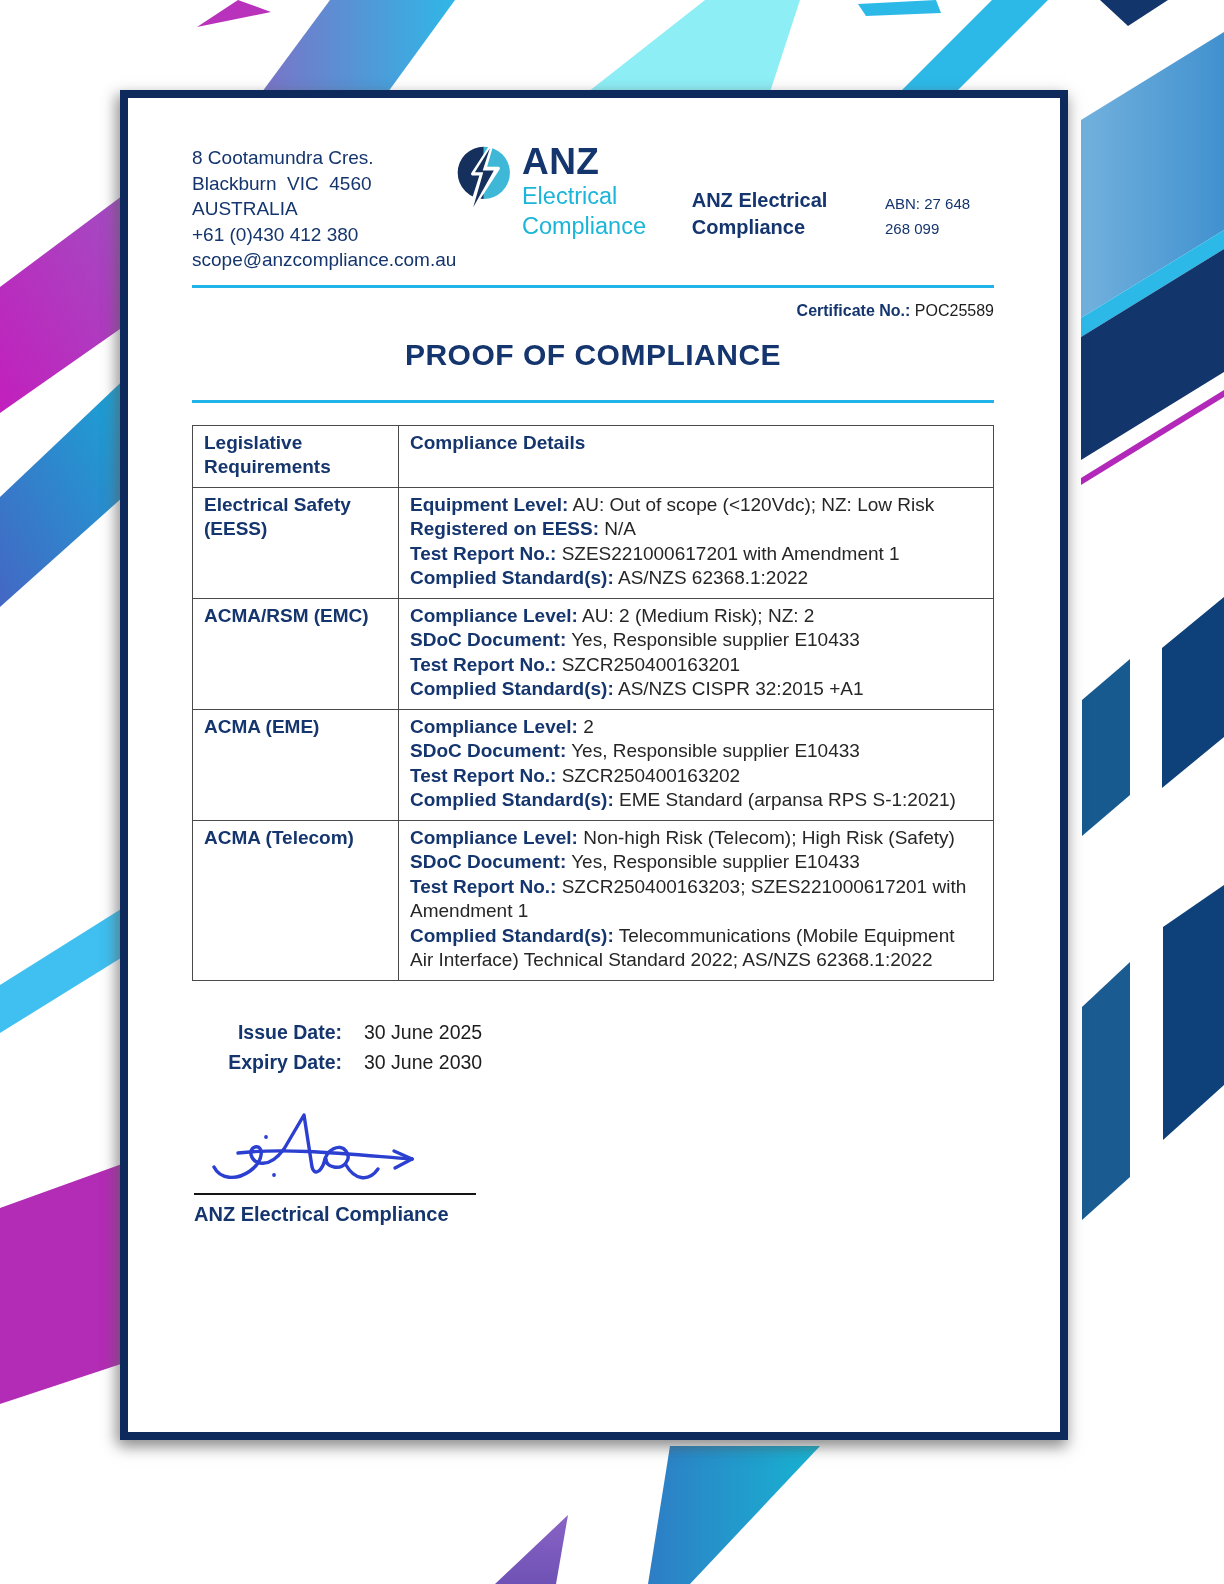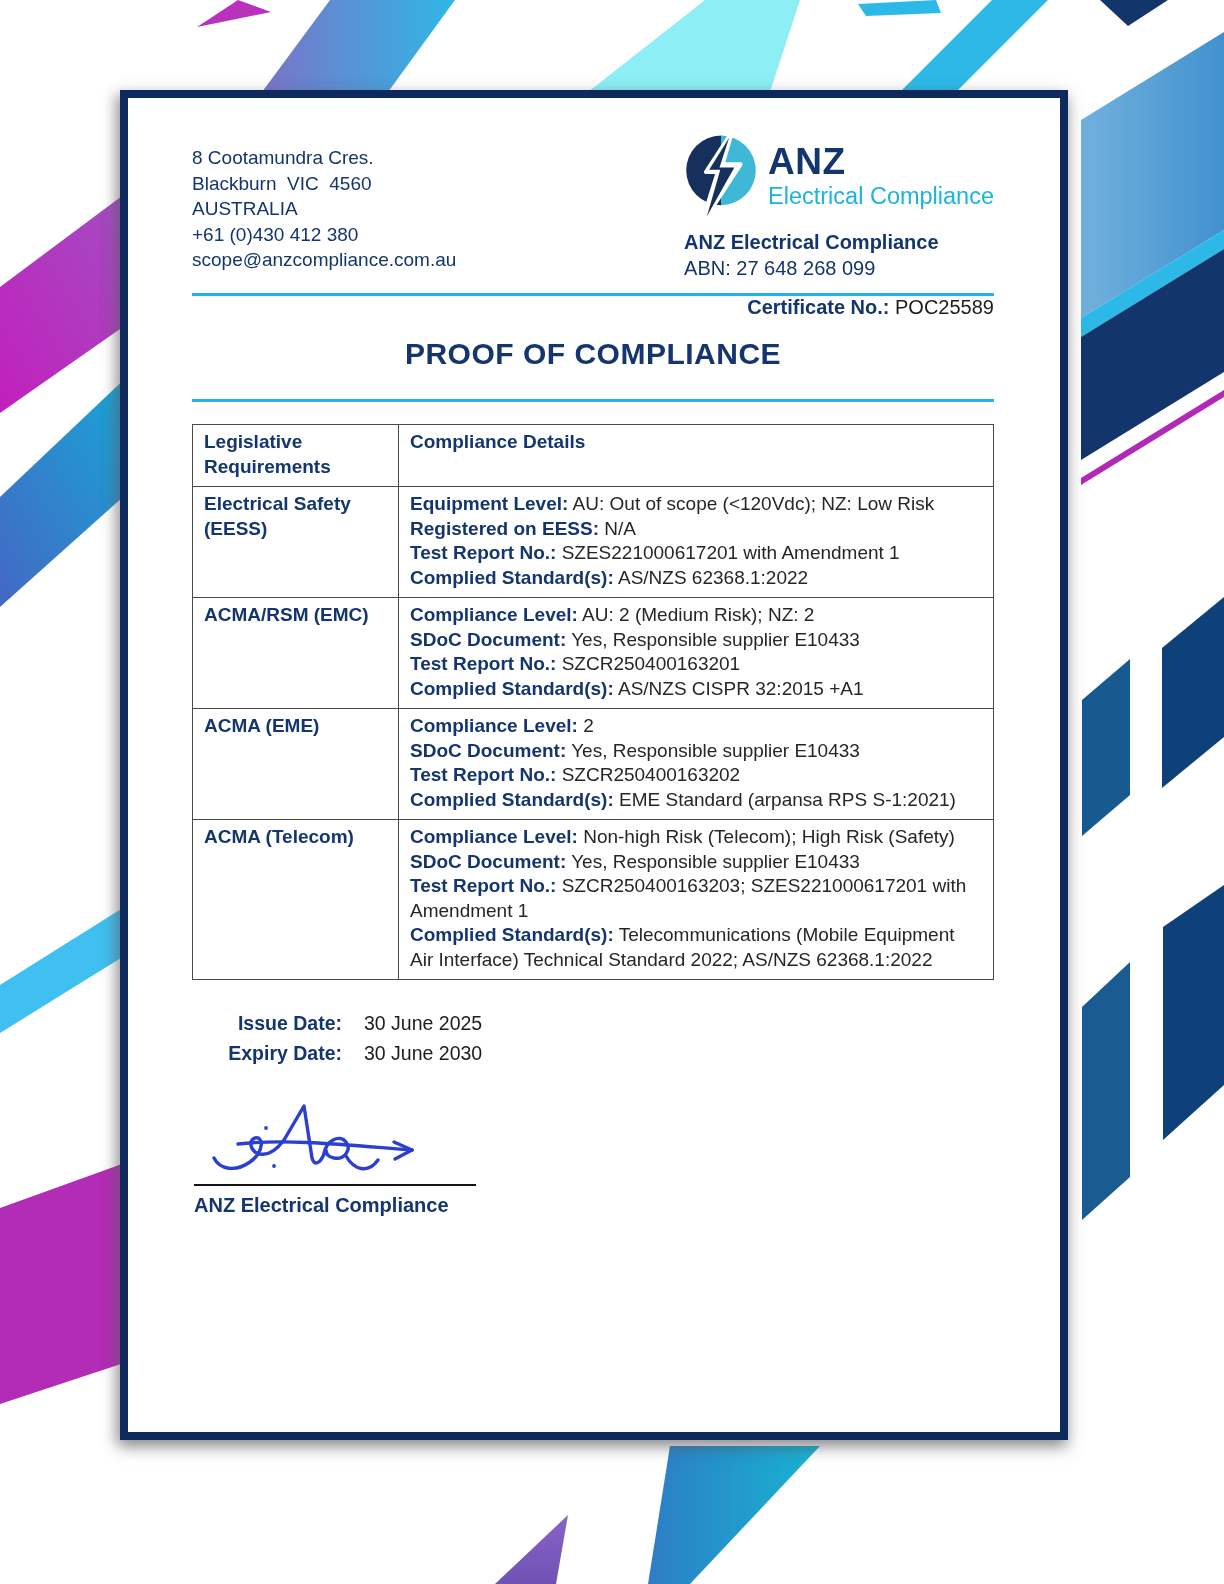--- a/index.html
+++ b/index.html
@@ -15,48 +15,48 @@
   #decor{position:absolute;left:0;top:0;width:1224px;height:1584px;}
   .page{
     position:absolute;left:120px;top:90px;width:948px;height:1350px;
     background:#fff;border:8px solid var(--page-border);
     box-shadow:0 7px 14px rgba(80,80,80,.5), -6px 4px 12px rgba(110,110,110,.35);
     padding:47px 66px 0 64px;
   }
   
   .lh-row{display:flex;justify-content:space-between;align-items:flex-start;}
   .address{color:var(--navy);font-size:19px;line-height:25.5px;white-space:pre-wrap;}
-  .brand{display:flex;flex-direction:column;margin-top:-12px;}
+  .brand{display:flex;flex-direction:row;align-items:flex-end;margin-top:-12px;}
   .brand-lockup{display:flex;align-items:flex-start;gap:10px;}
   .brand-words{display:flex;flex-direction:column;padding-top:10px;}
   .brand-anz{color:var(--navy);font-size:37px;font-weight:bold;line-height:38px;letter-spacing:.5px;}
   .brand-ec{color:var(--logo-teal);font-size:23.5px;line-height:30px;}
   .brand-company{color:var(--navy);font-size:20px;font-weight:bold;line-height:27px;margin-top:2px;}
-  .brand-abn{color:var(--navy);font-size:20px;line-height:25px;}
+  .brand-abn{color:var(--navy);font-size:15px;line-height:25px;}
   .rule{height:3px;background:var(--cyan);border:none;}
   .rule1{margin-top:12px;}
   .rule2{margin-top:28px;}
-  .cert-line{text-align:right;font-size:20px;color:#1d1d1d;}
+  .cert-line{text-align:right;font-size:16px;margin-top:14px;color:#1d1d1d;}
   .cert-line b{color:var(--navy);}
   .doc-title{
     text-align:center;color:var(--navy);font-weight:bold;font-size:30px;
     letter-spacing:.5px;margin-top:18px;
   }
   .doc-subtitle{text-align:center;color:var(--navy);font-size:20px;margin-top:26px;}
   
   table.compliance{border-collapse:collapse;width:100%;margin-top:22px;border-radius:9px;}
   table.compliance th,table.compliance td{
     border:1.6px solid var(--tbl-border);vertical-align:top;text-align:left;
     padding:5px 12px 7px 11px;font-size:19px;line-height:24.5px;
   }
   table.compliance th{color:var(--navy);font-weight:bold;}
   td.req{width:206px;color:var(--navy);font-weight:bold;}
   td.details b{color:var(--navy);}
   
-  .dates{margin-top:28px;}
+  .dates{margin-top:36px;}
   .date-row{display:flex;font-size:19.5px;line-height:30px;}
   .date-label{width:150px;text-align:right;color:var(--navy);font-weight:bold;}
   .date-value{margin-left:22px;color:#1d1d1d;}
   
   .sig-block{margin-top:34px;margin-left:2px;width:282px;}
   .sig-scribble{display:block;margin-left:14px;}
   .sig-line{border-top:2px solid #141414;width:282px;}
   .sig-name{color:var(--navy);font-size:20px;font-weight:bold;margin-top:8px;}
 </style>
 </head>

